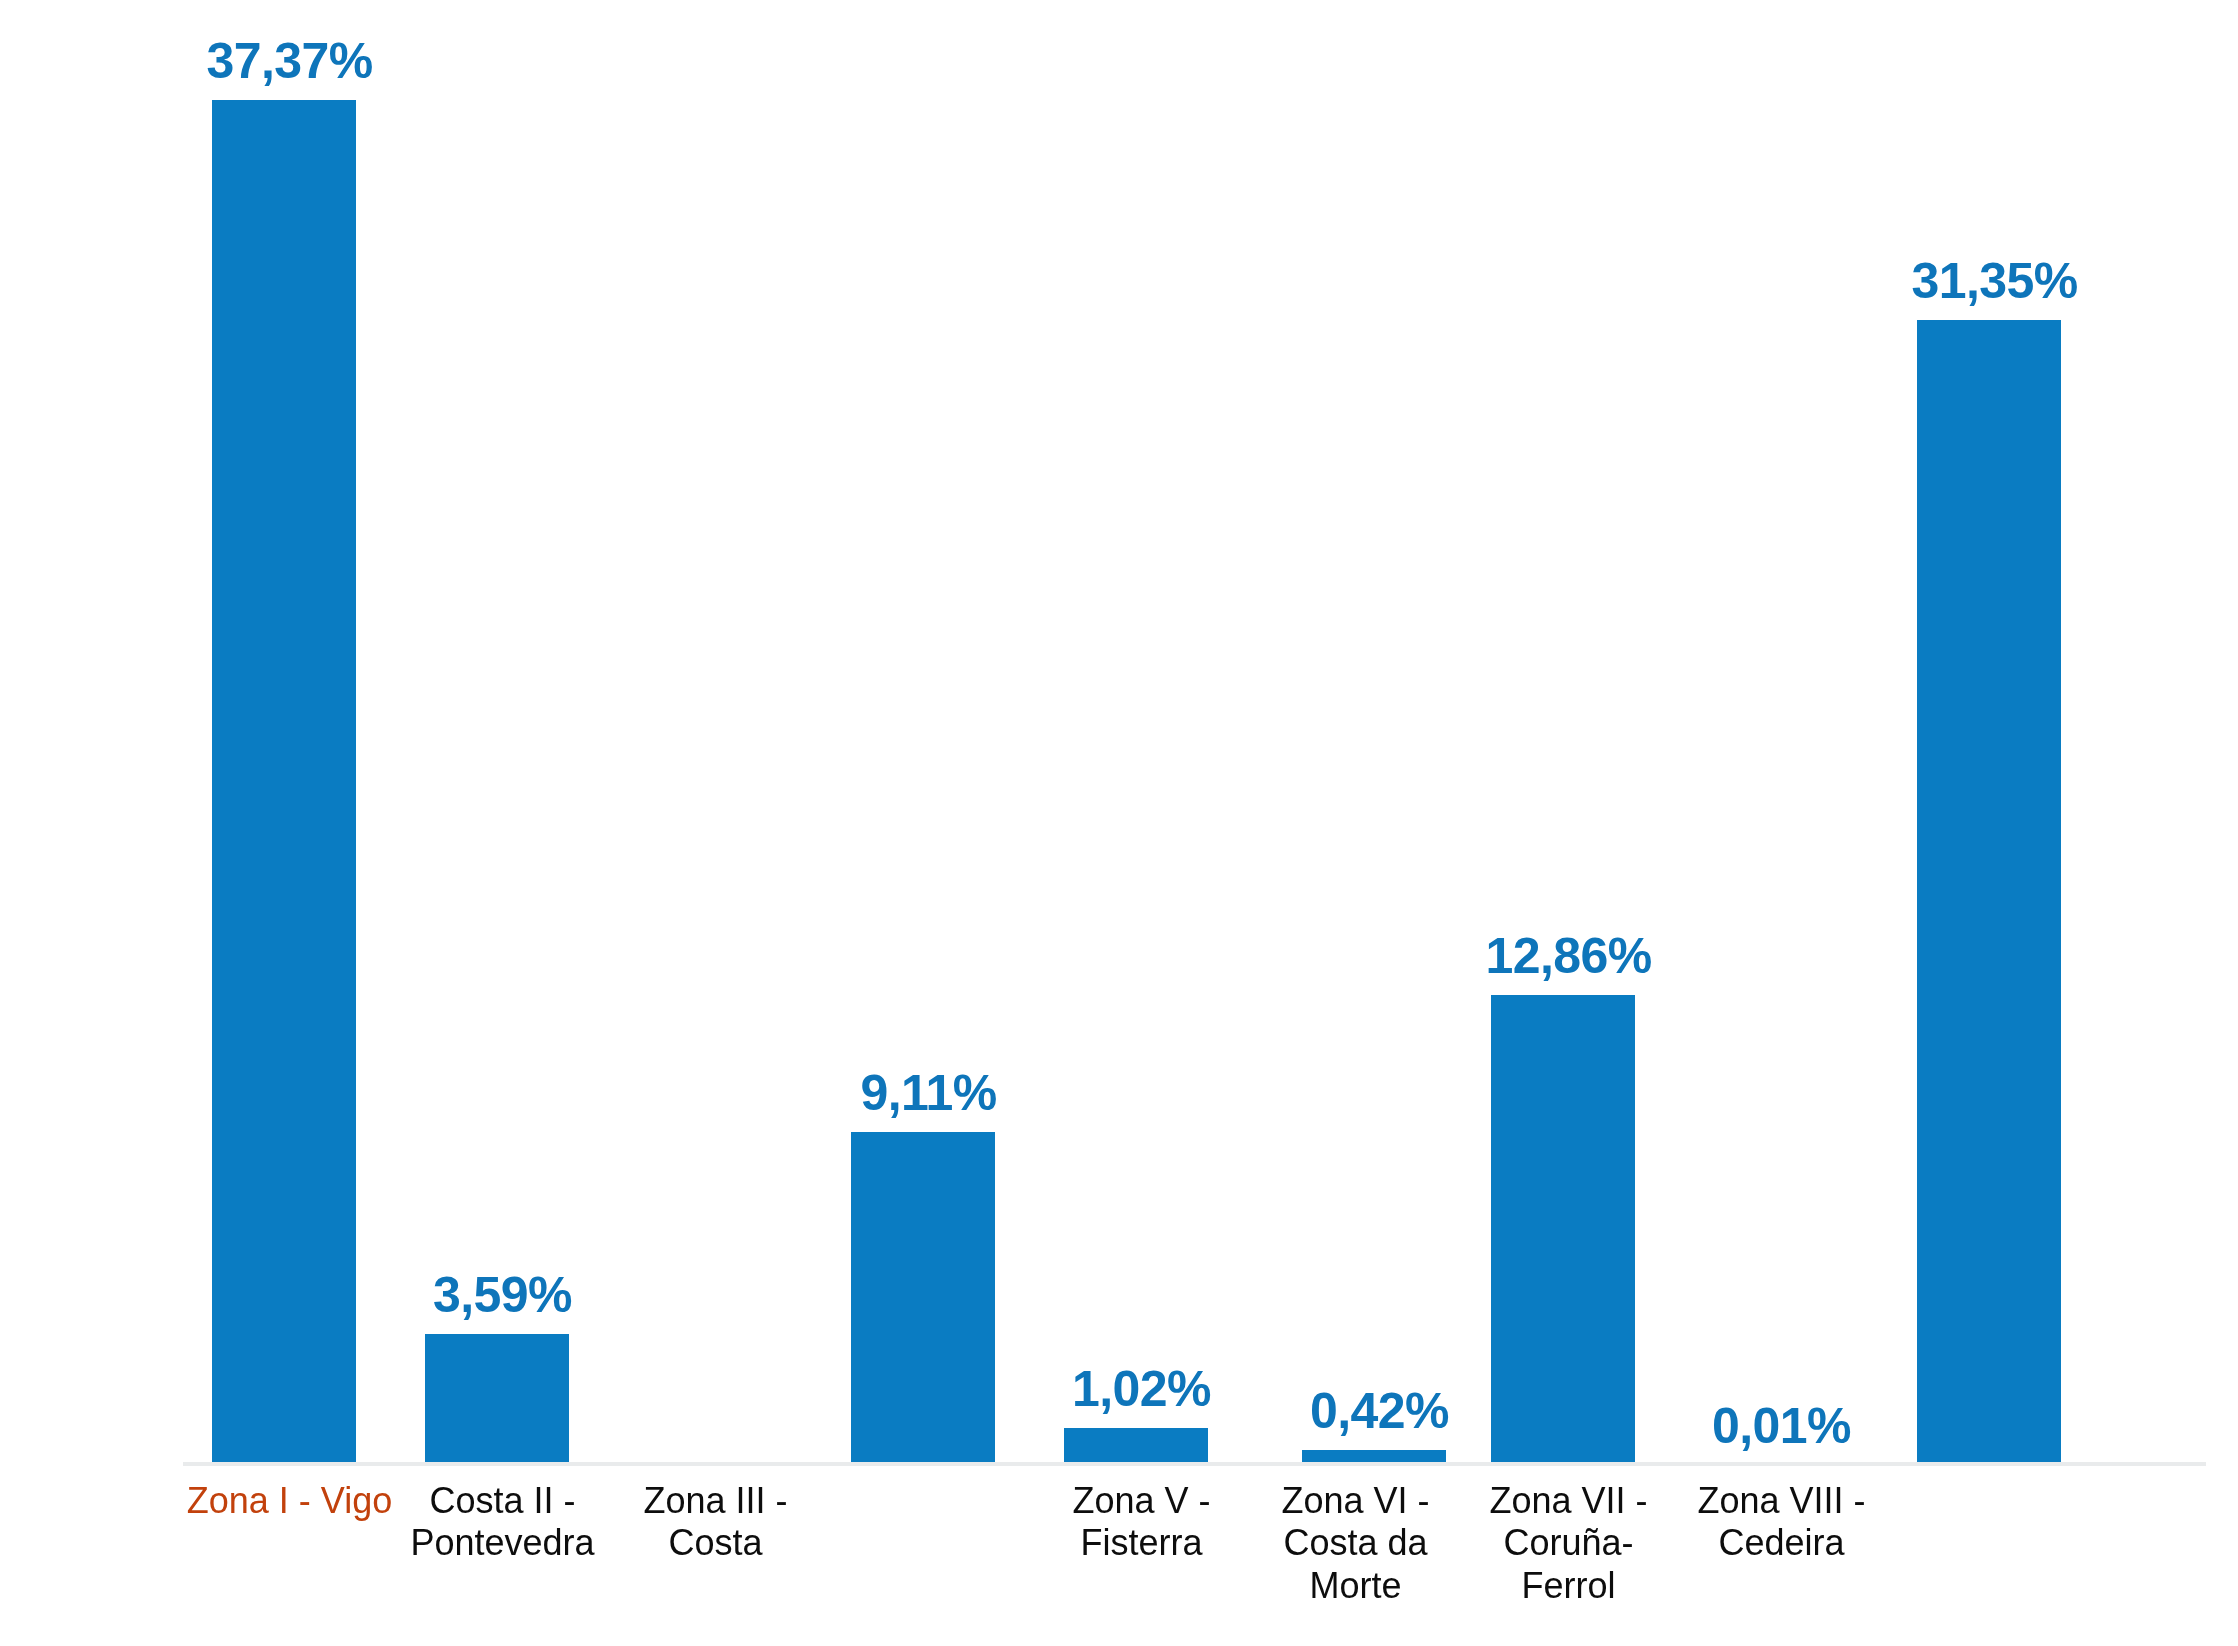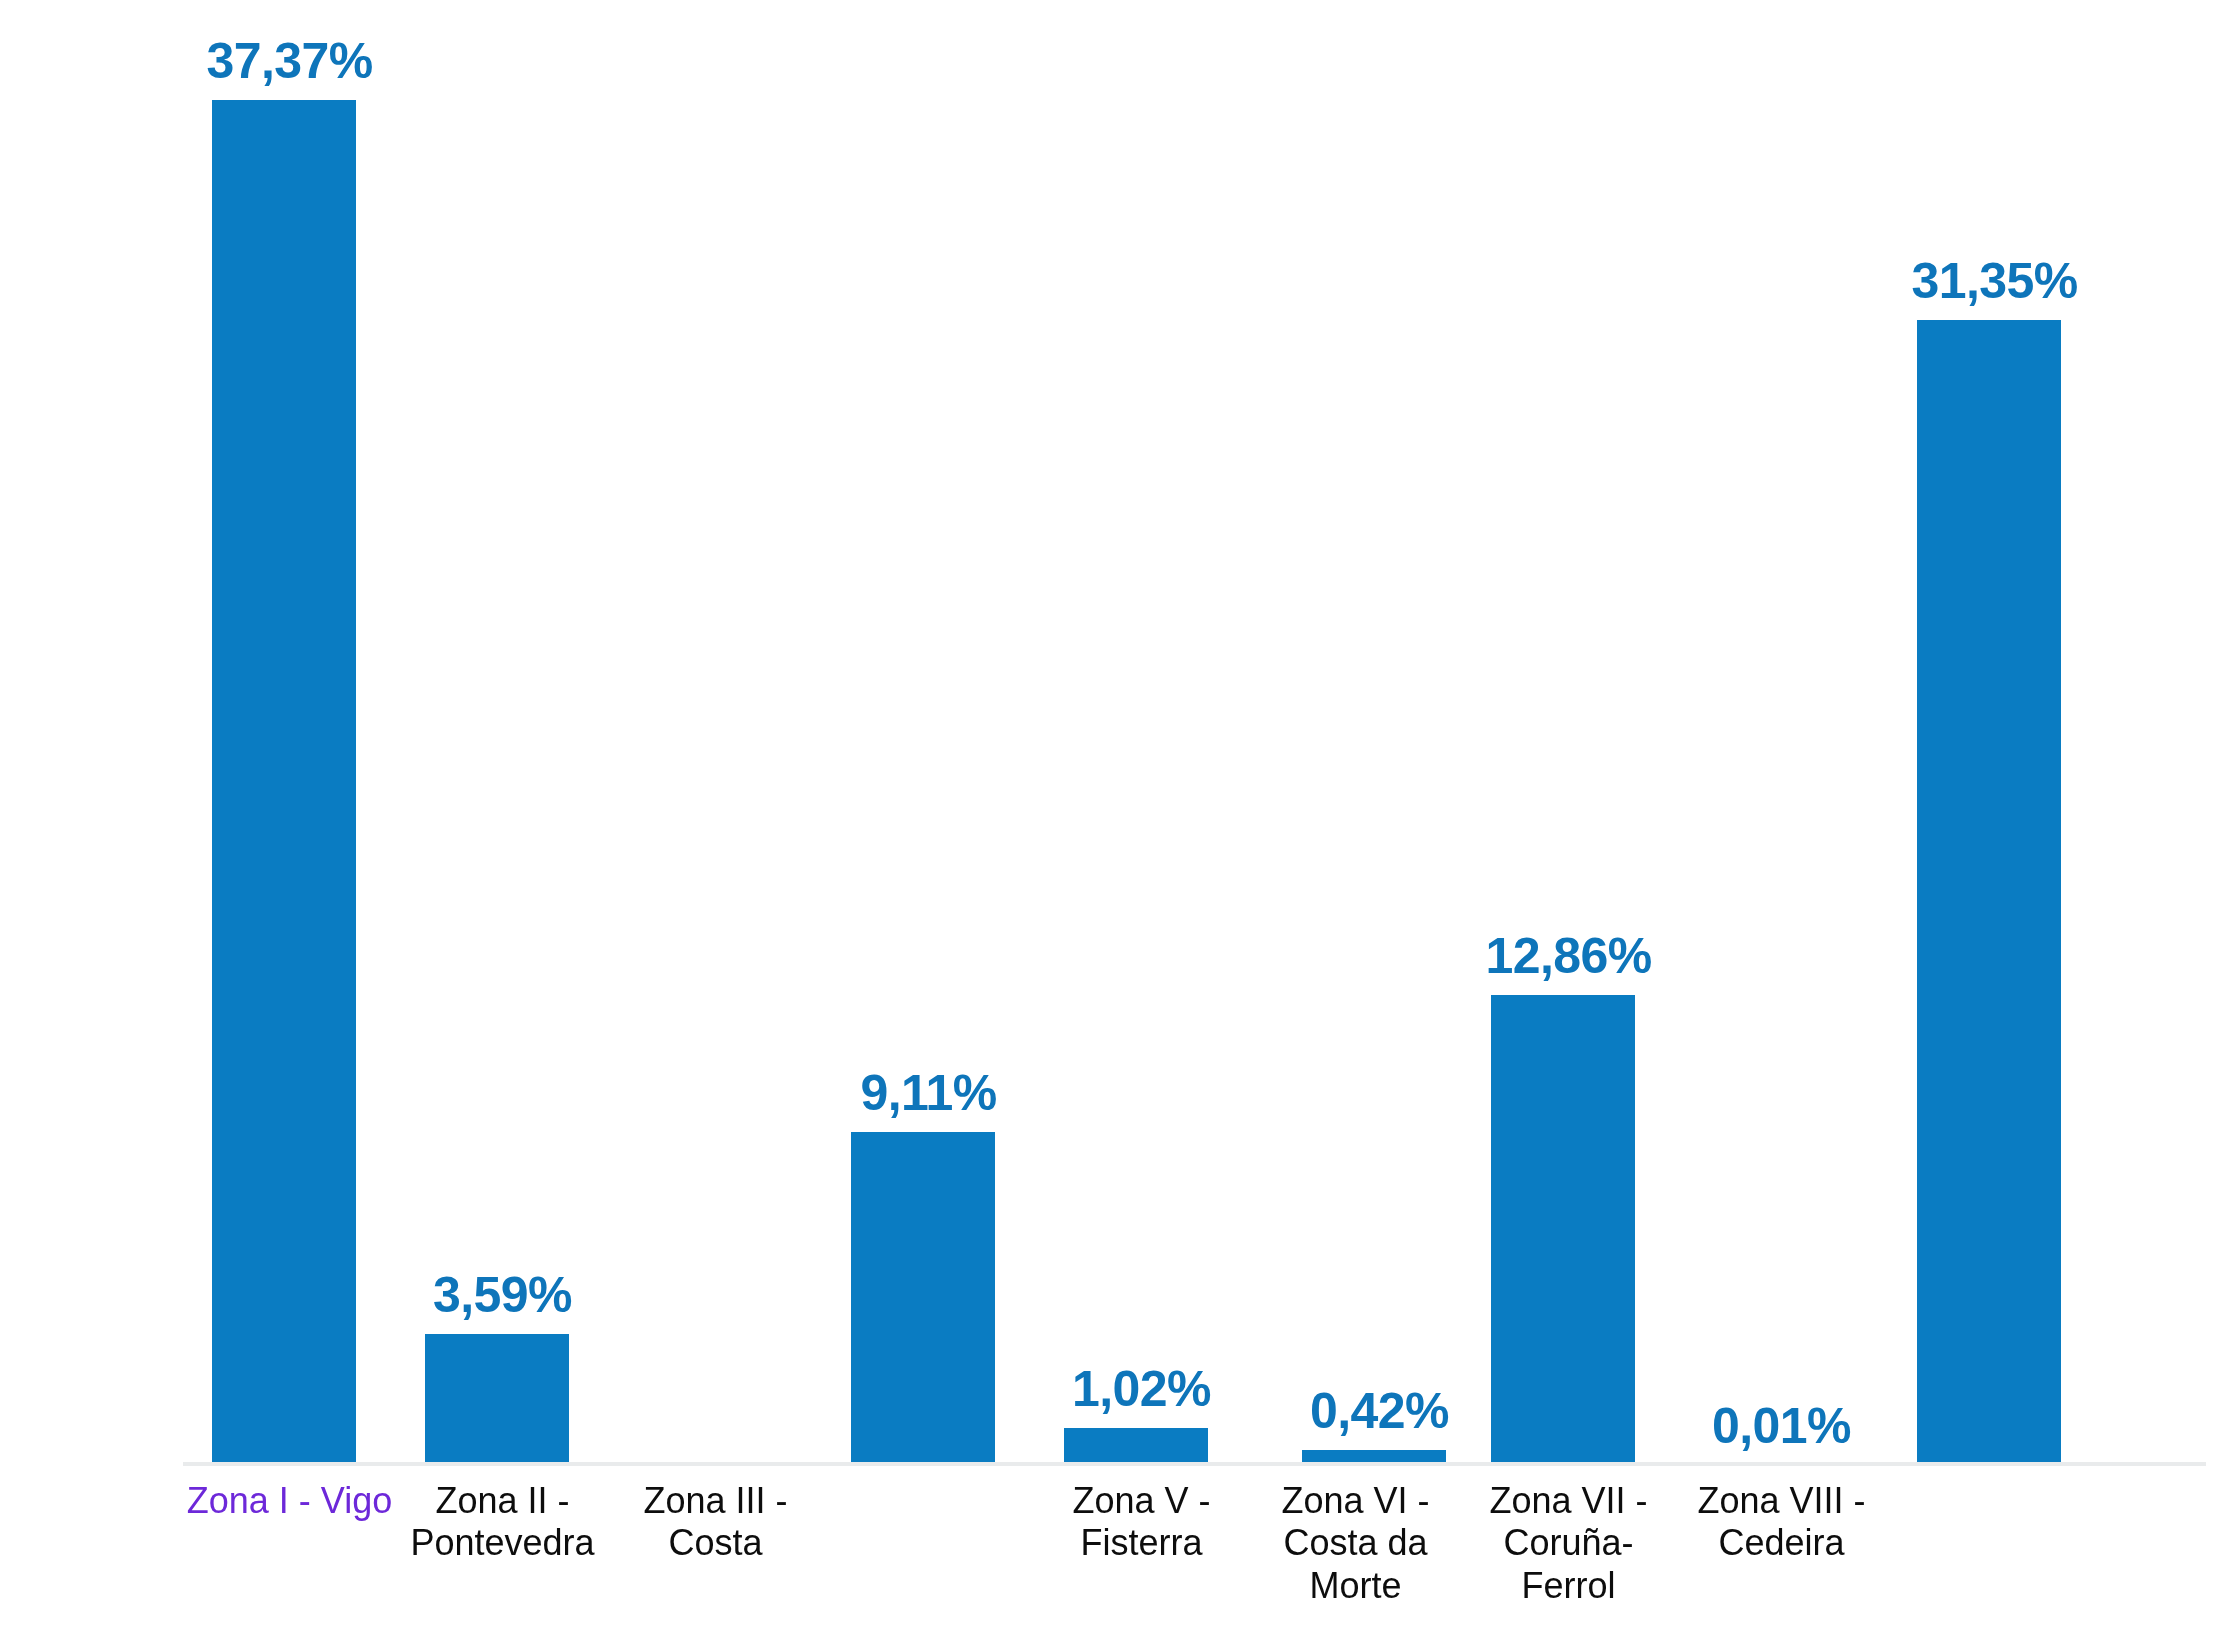--- a/index.html
+++ b/index.html
@@ -145,25 +145,25 @@
         <div class="bar-inner">
           <div class="bar-rect" style="height: 1145px; background: rgb(10, 124, 194);"></div>
           <div class="bar-value" style="bottom: 1159px; color: rgb(14, 117, 186);">31,35%</div>
         </div>
       </div>
     </div>
 
   <div id="axis-line" style="background: rgb(233, 235, 236);"></div>
 
   <div id="cat-labels">
-      <div class="cat-label" style="left: 0px; color: #6d28d9;">
+      <div class="cat-label" style="left: 0px; color: #c2410c;">
         <span class="cl-line">Zona I - Vigo</span>
       </div>
       <div class="cat-label" style="left: 213px; color: rgb(13, 13, 13);">
-        <span class="cl-line">Zona II -</span>
+        <span class="cl-line">Costa II -</span>
         <span class="cl-line">Pontevedra</span>
       </div>
       <div class="cat-label" style="left: 426px; color: rgb(13, 13, 13);">
         <span class="cl-line">Zona III -</span>
         <span class="cl-line">Costa</span>
       </div>
       <div class="cat-label" style="left: 852px; color: rgb(13, 13, 13);">
         <span class="cl-line">Zona V -</span>
         <span class="cl-line">Fisterra</span>
       </div>

